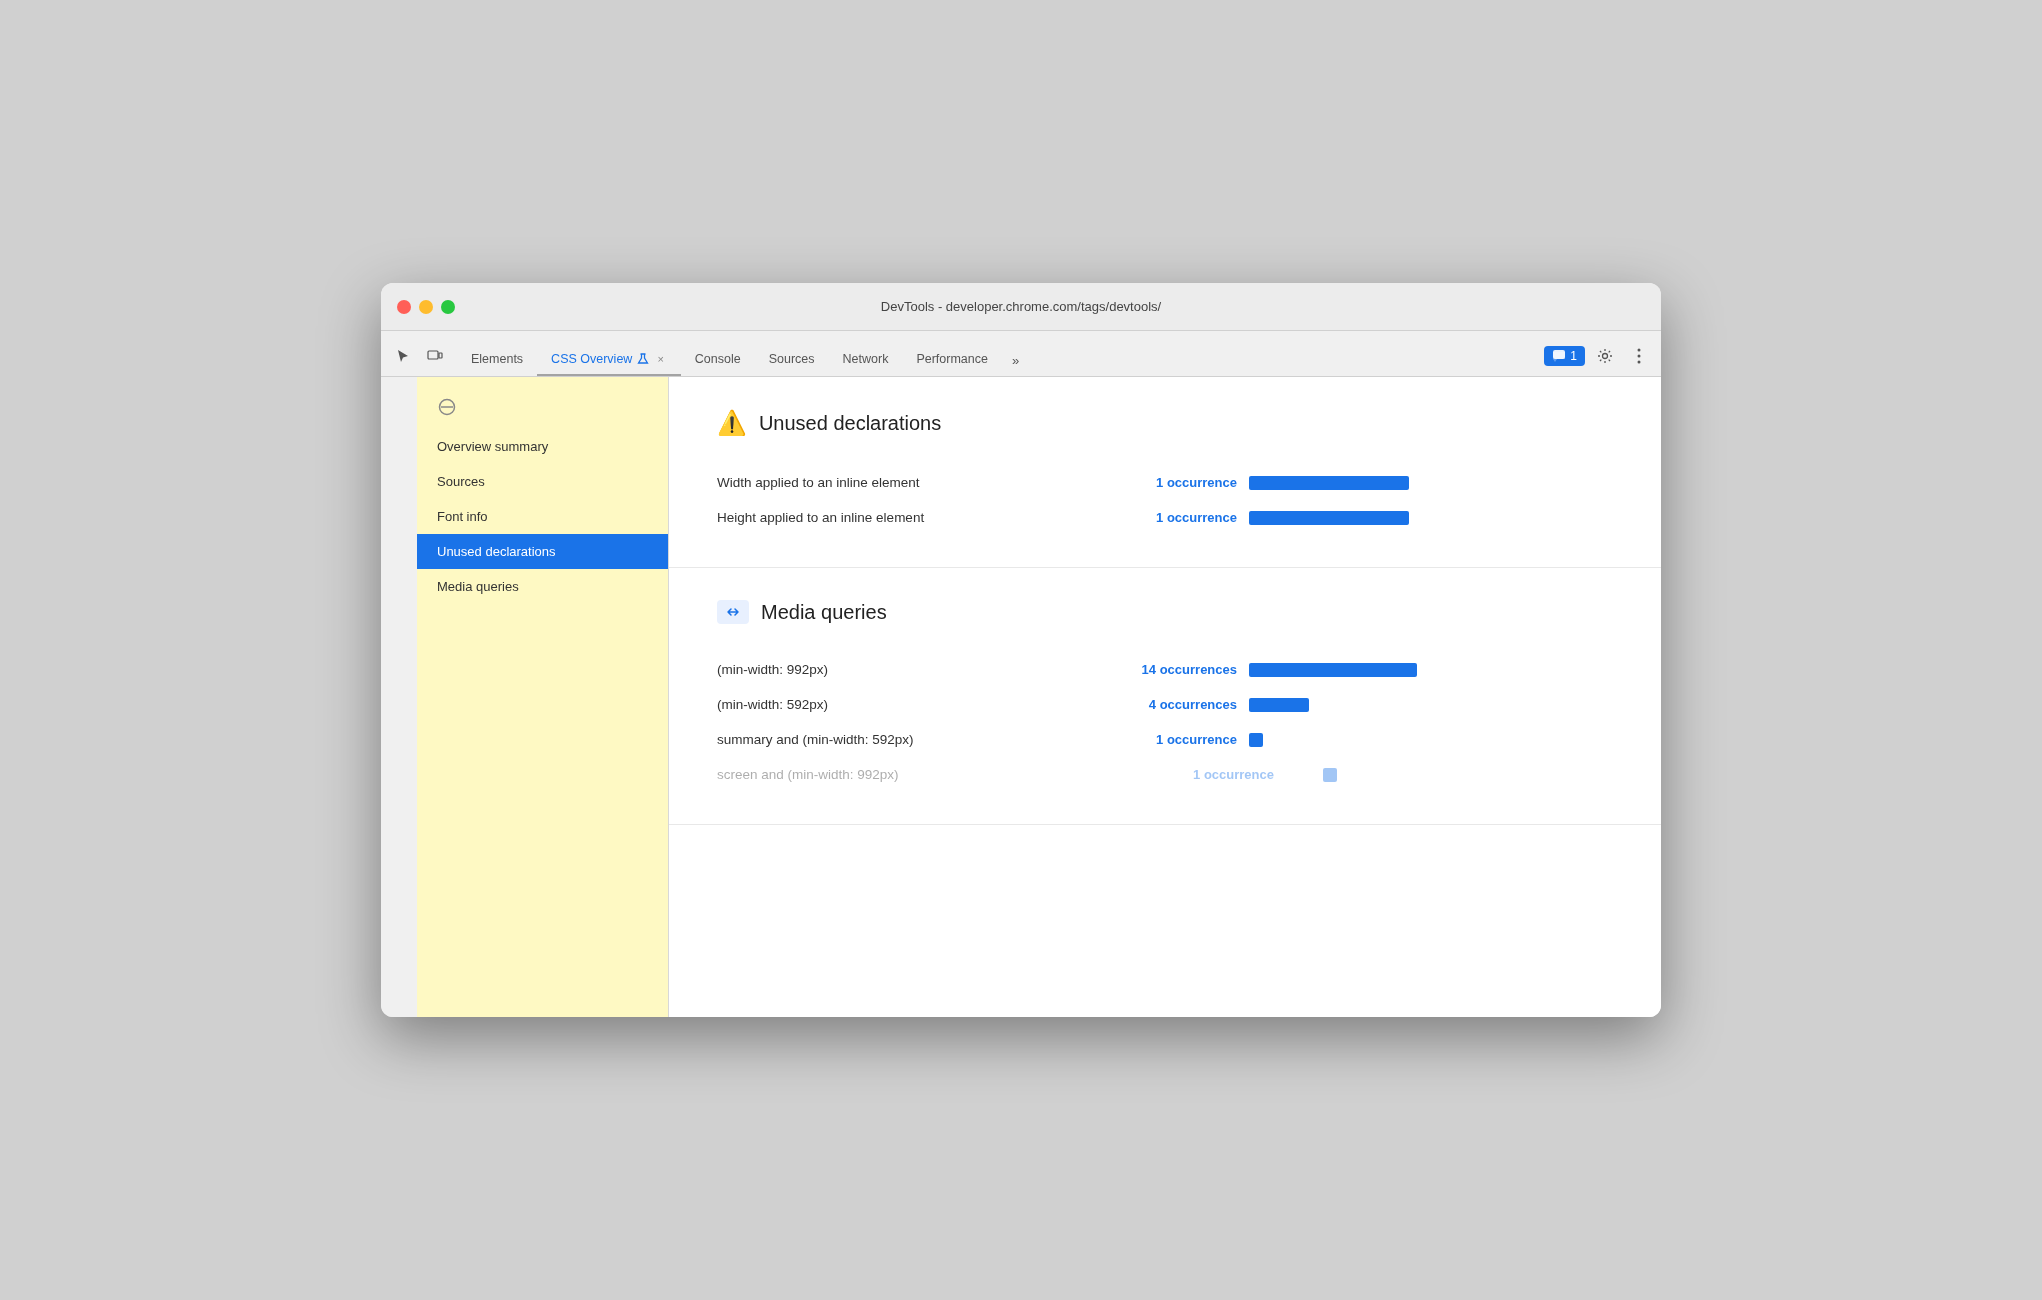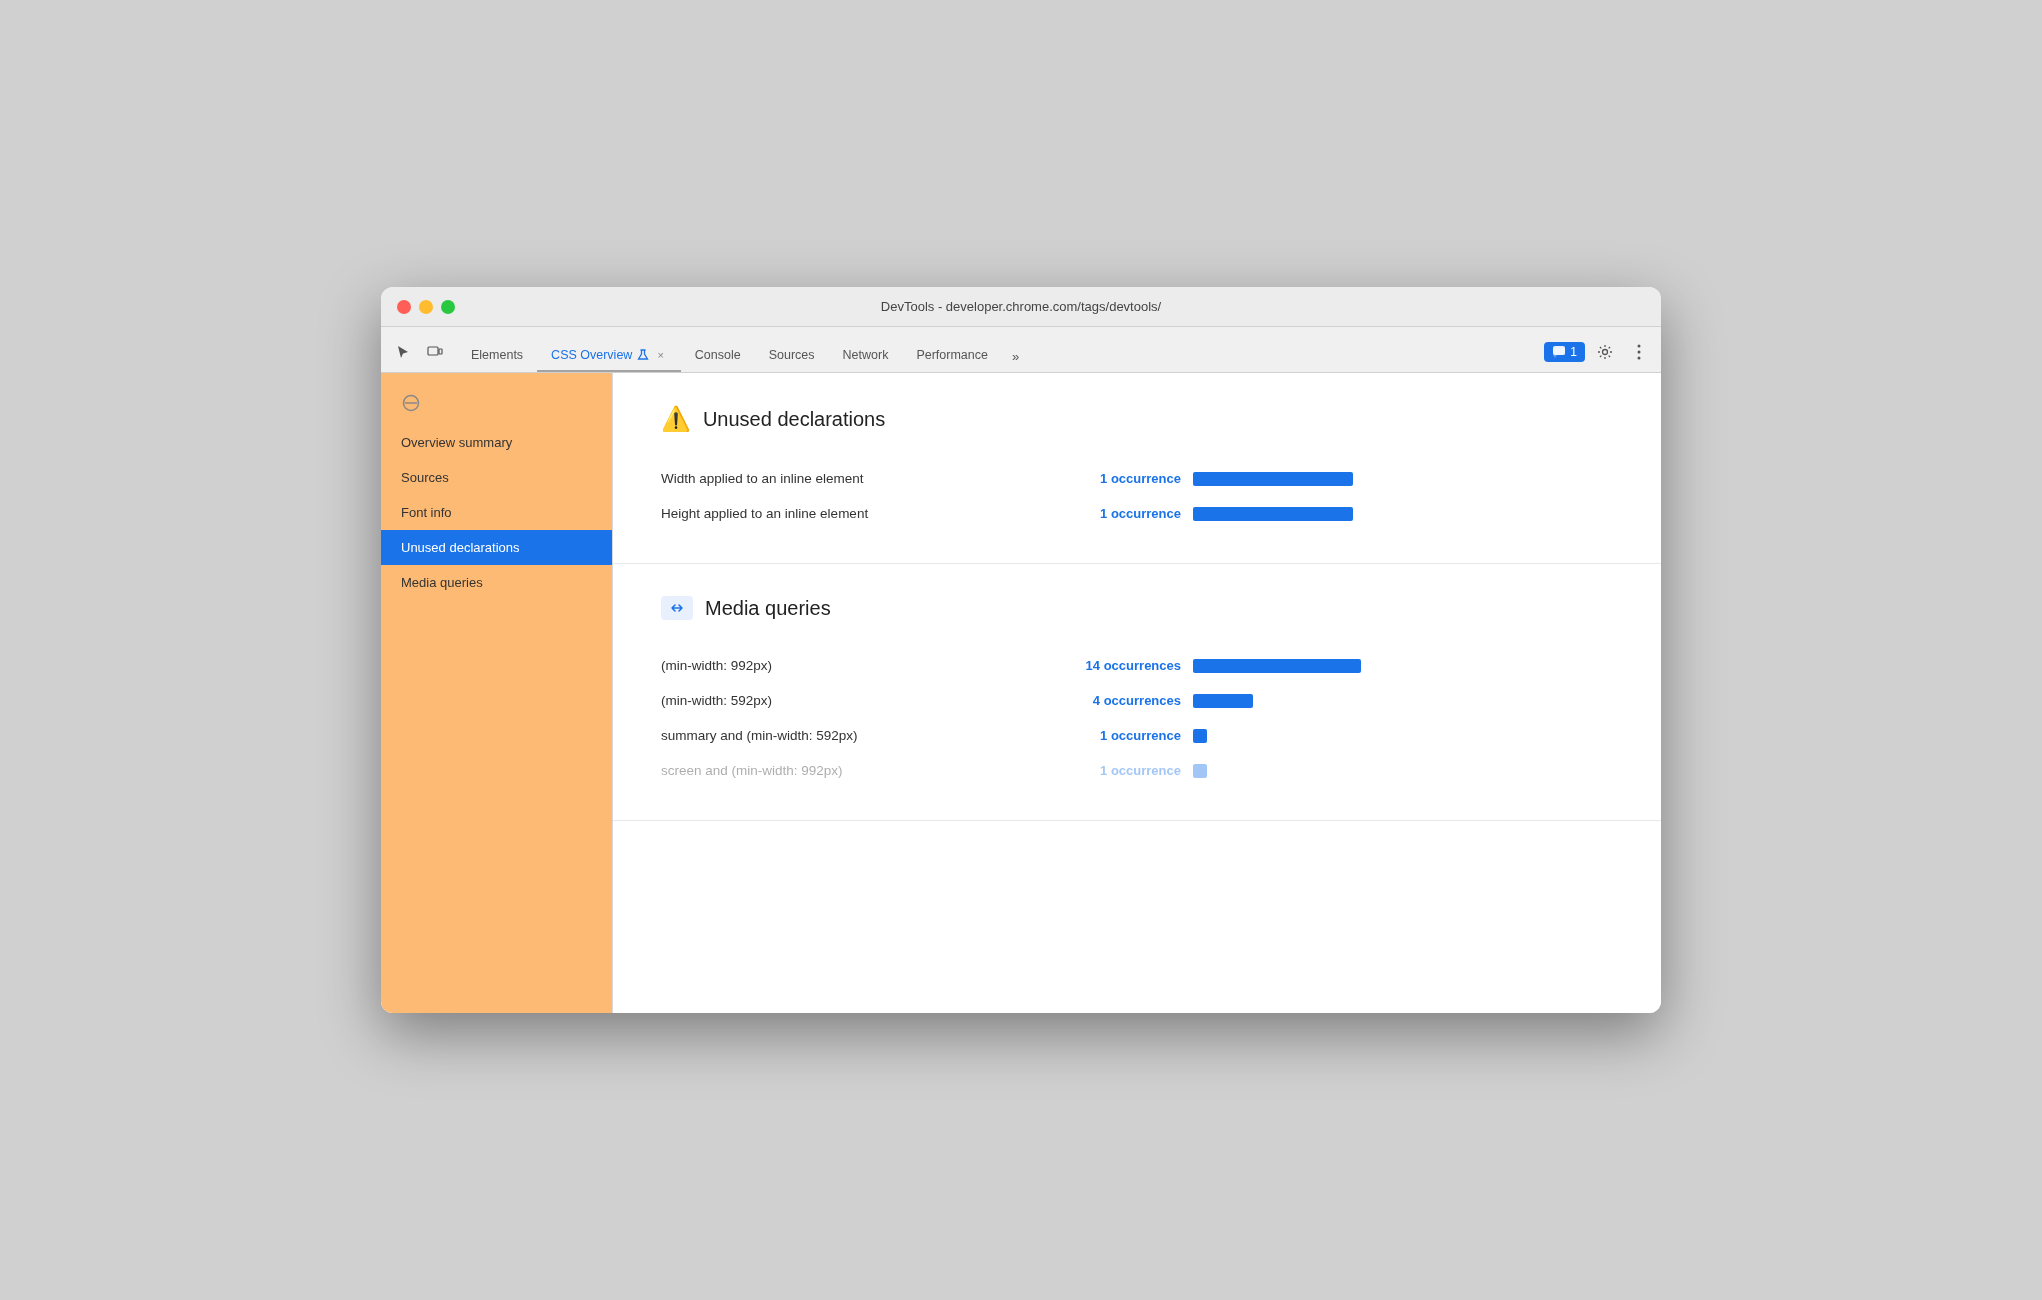--- a/index.html
+++ b/index.html
@@ -14,21 +14,21 @@
     .window {
       width: 1280px;
       background: #f0f0f0;
       border-radius: 12px;
       box-shadow: 0 20px 60px rgba(0,0,0,0.4);
       overflow: hidden;
     }
     
     .title-bar {
       background: #ececec;
-      height: 40px;
+      height: 48px;
       display: flex;
       align-items: center;
       padding: 0 16px;
       border-bottom: 1px solid #d0d0d0;
       position: relative;
     }
     .traffic-lights {
       display: flex;
       gap: 8px;
       margin-right: 16px;
@@ -131,25 +131,26 @@
       cursor: pointer;
     }
     
     .devtools-body {
       display: flex;
       height: calc(100% - 98px);
       background: #f0f0f0;
     }
     
     .sidebar {
-      width: 232px;
-      background: #fdba74;
+      width: 252px;
+      background: #fef9c3;
       border-right: 1px solid #d8d8d8;
       padding: 8px 0;
       min-height: 640px;
+      margin-left: 36px;
     }
     .sidebar-header {
       padding: 8px 16px;
       display: flex;
       align-items: center;
     }
     .sidebar-item {
       padding: 10px 20px;
       font-size: 13px;
       color: #333;
@@ -221,20 +222,21 @@
       height: 14px;
       background: #1a73e8;
       border-radius: 2px;
     }
     
     .main-panel::-webkit-scrollbar { width: 10px; }
     .main-panel::-webkit-scrollbar-track { background: #f0f0f0; }
     .main-panel::-webkit-scrollbar-thumb { background: #bbb; border-radius: 5px; }
     .faded {
       opacity: 0.4;
+      gap: 37px;
     }
   </style>
 </head>
 <body>
 
 <div class="window">
 
   <div class="title-bar">
     <div class="traffic-lights">
       <div class="traffic-light tl-red"></div>

